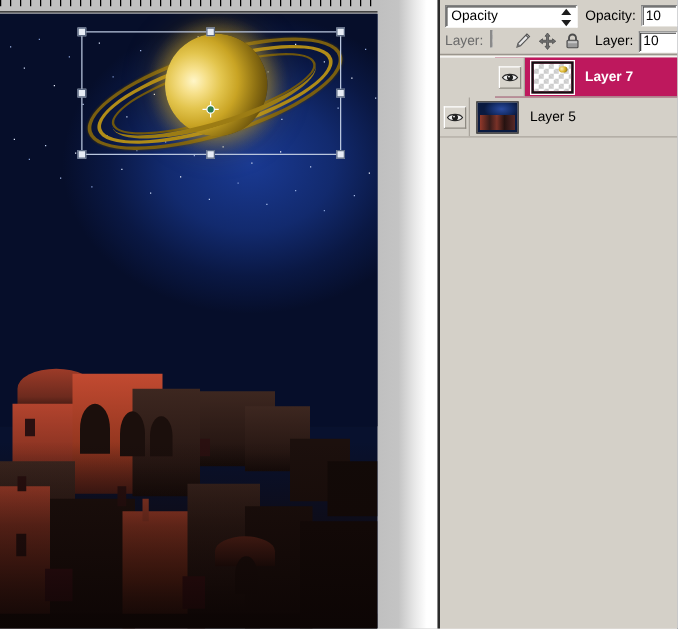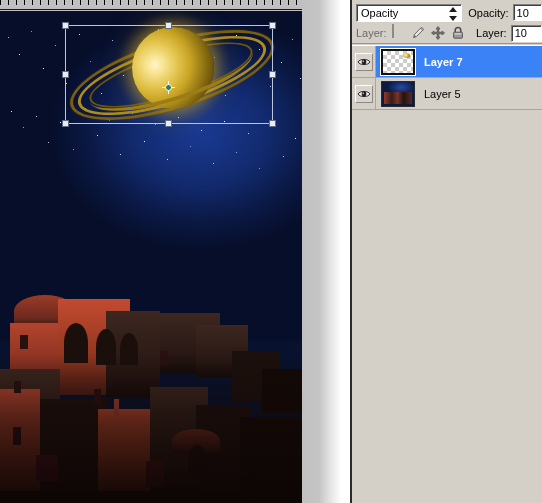--- a/index.html
+++ b/index.html
@@ -397,21 +397,22 @@
   }
   .layer-row {
     position: relative;
     height: 32px;
     display: flex;
     align-items: center;
     border-bottom: 1px solid #a9a49c;
     box-sizing: border-box;
   }
   .layer-row.selected {
-    background: #3b82f6;
+    background: #be185d;
+    margin-left: 44px;
   }
   .layer-row.selected .layer-name {
     color: #ffffff;
     font-weight: bold;
   }
   .eye-cell {
     width: 24px; height: 100%;
     display: flex;
     align-items: center;
     justify-content: center;

